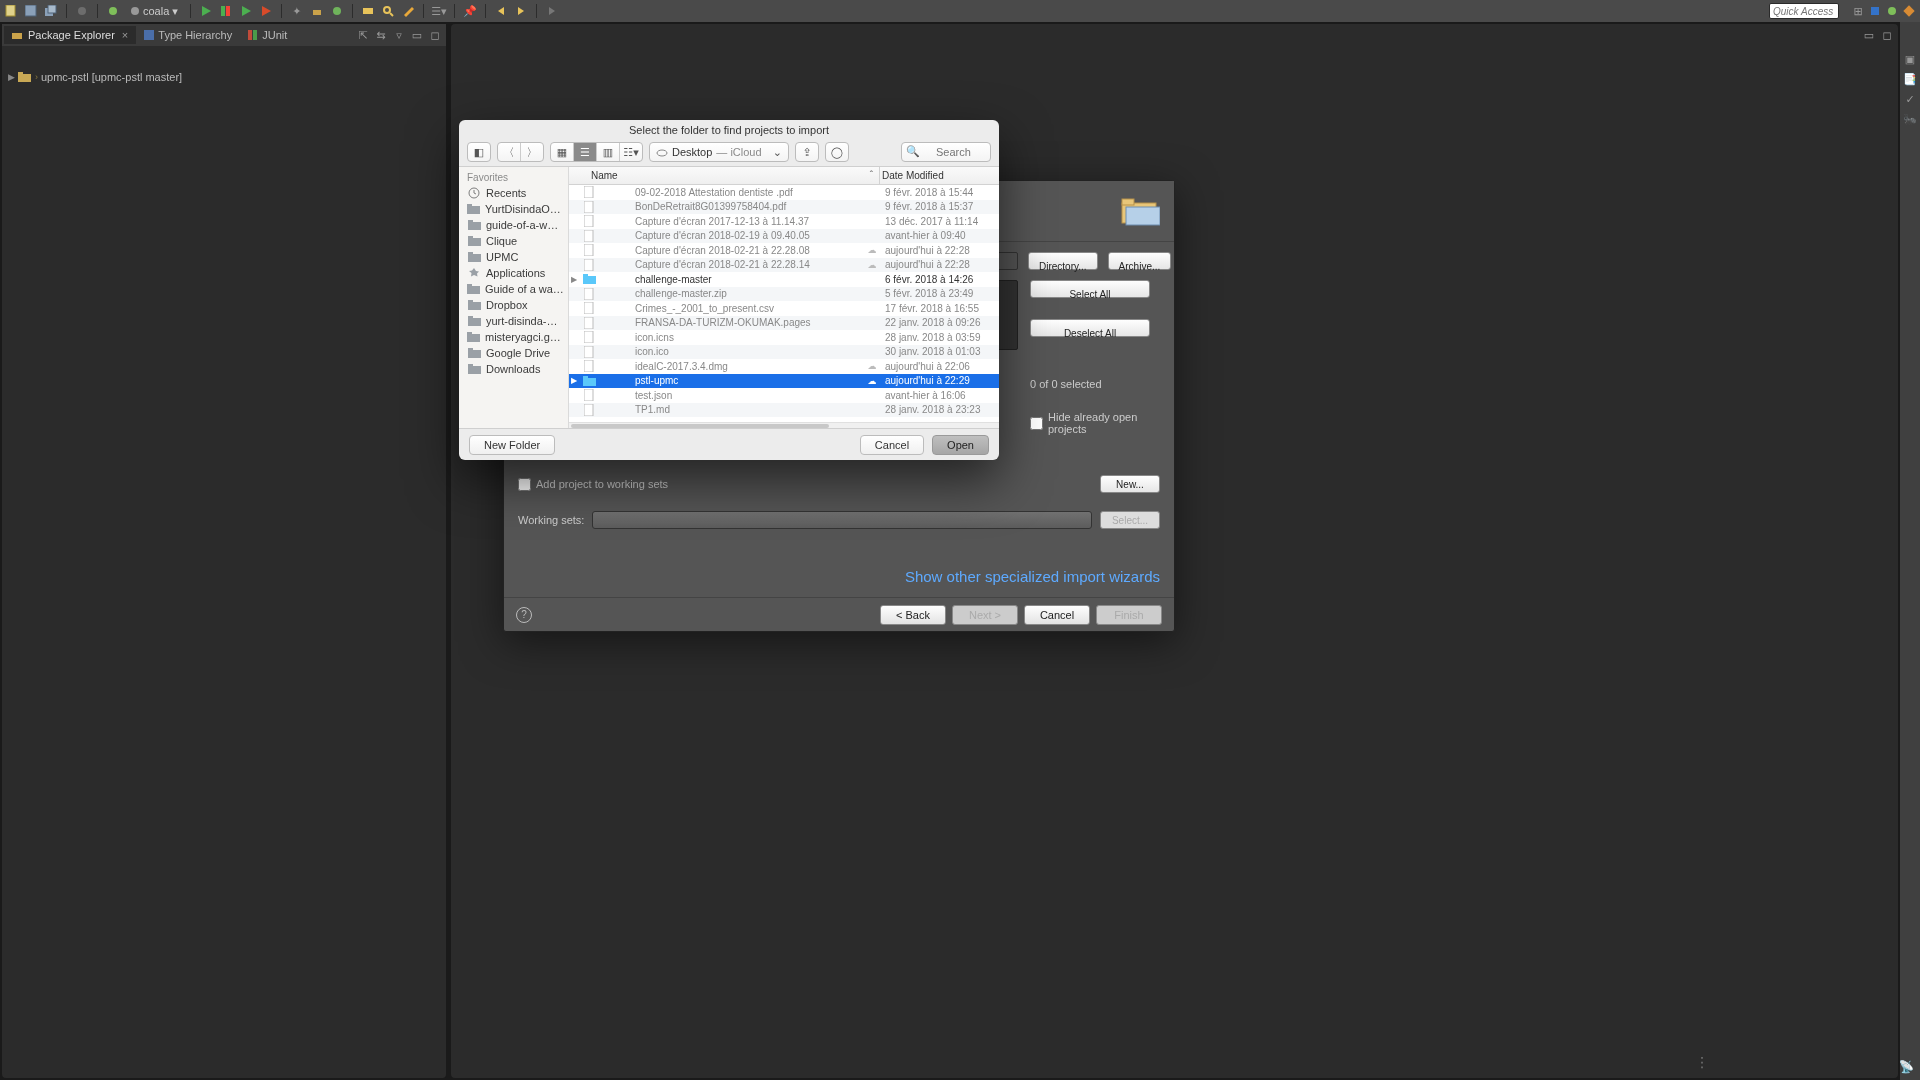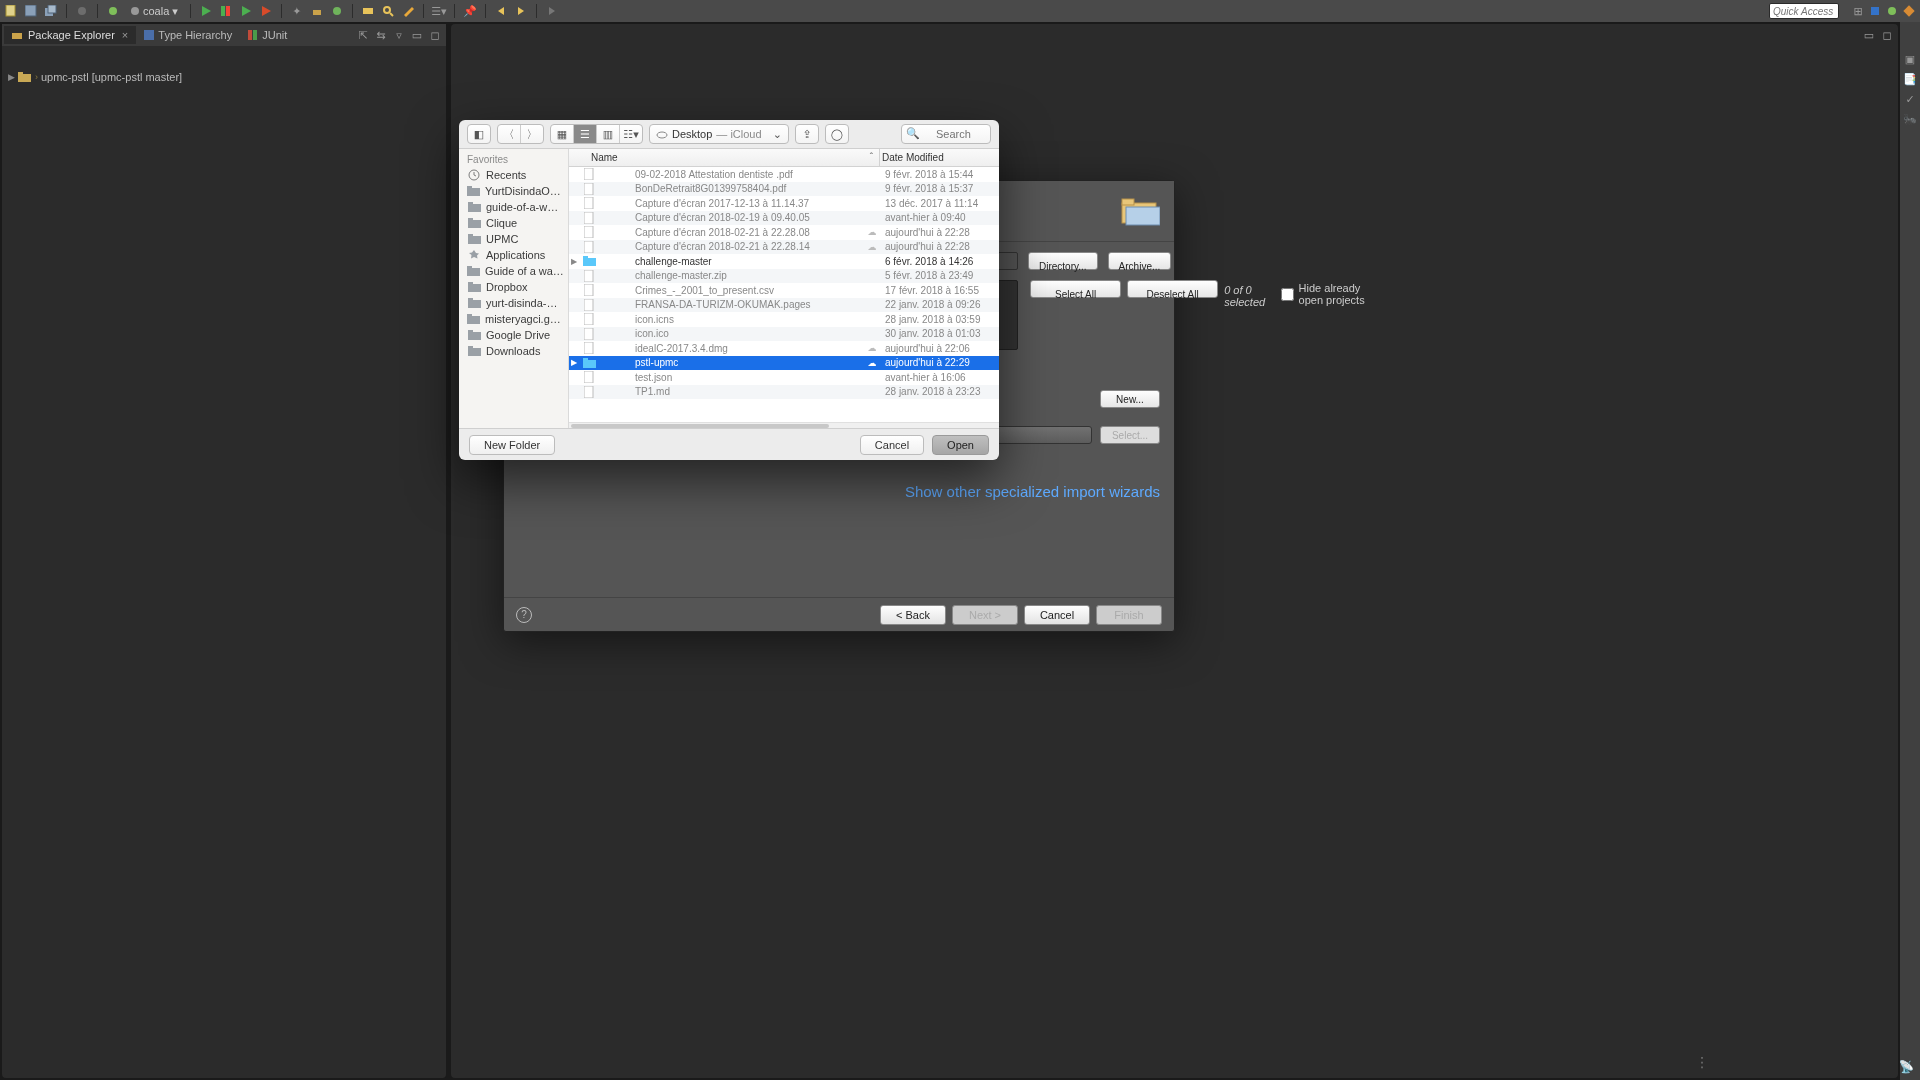--- a/index.html
+++ b/index.html
@@ -38,23 +38,23 @@
   background:#555; border:1px solid #222; border-radius:3px; box-shadow:0 10px 40px rgba(0,0,0,.5);
   display:flex; flex-direction:column; color:#ccc;}
 .wiz-header { height:60px; background:#555; display:flex; align-items:center; padding:8px 14px; justify-content:flex-end;}
 .wiz-folder-ico { width:40px; height:32px; }
 .wiz-body { flex:1; border-top:1px solid #444; padding:10px 14px; display:flex; flex-direction:column; gap:10px;}
 .wiz-row { display:flex; align-items:center; gap:10px; }
 .wiz-combo { flex:0 0 500px; height:18px; background:#555; border:1px solid #333; border-radius:2px; }
 .wiz-btn-sm { height:18px; padding:8px 10px; font-size:10px; background:linear-gradient(#fefefe,#e6e6e6); border:1px solid #888; border-radius:3px; color:#222; cursor:pointer;}
 .wiz-list-area { display:flex; gap:12px; align-items:flex-start;}
 .wiz-list { flex:0 0 500px; height:70px; background:#333; border:1px solid #222; border-radius:2px;}
-.sel-btns { display:flex; gap:6px;}
+.sel-btns { display:flex; flex-direction:column; gap:21px;}
 .sel-btns .wiz-btn-sm { width:120px;}
-.sel-info { font-size:11px; color:#ccc; margin-top:4px;font-style:italic;}
+.sel-info { font-size:11px; color:#ccc; margin-top:20px;}
 .chk-row { display:flex; align-items:center; gap:5px; font-size:11px; }
 .chk-row input { accent-color:#666; }
 
 .wiz-ws-row { display:flex; align-items:center; gap:8px; margin-top:8px;}
 .wiz-ws-combo { flex:1; height:18px; background:linear-gradient(#717171,#5c5c5c); border:1px solid #333; border-radius:3px;}
 .wiz-ws-btn { width:60px; height:18px; font-size:10px; background:linear-gradient(#fefefe,#e6e6e6); border:1px solid #888; border-radius:3px; color:#222; cursor:pointer;}
 .wiz-ws-btn[disabled]{ color:#aaa; background:#ddd;}
 .wiz-link { color:#5eaaff; font-size:15px; cursor:pointer; margin-left:auto; margin-top:29px;}
 
 .wiz-footer { height:34px; border-top:1px solid #444; display:flex; align-items:center; padding:0 12px; gap:6px;}
@@ -356,20 +356,21 @@
     <span class="wiz-help">?</span>
     <span class="spacer"></span>
     <button class="wiz-btn">&lt; Back</button>
     <button class="wiz-btn" disabled="">Next &gt;</button>
     <button class="wiz-btn">Cancel</button>
     <button class="wiz-btn" disabled="">Finish</button>
   </div>
 </div>
 
 <div class="finder">
+  <div class="f-title">Select the folder to find projects to import</div>
   <div class="f-toolbar">
     <div class="pill">
         <button>◧</button>
       </div>
     <div class="pill seg">
       <button class="seg-btn">〈</button>
         <div class="seg-div"></div>
       <button class="seg-btn">〉</button>
     </div>
     <div class="pill seg">

